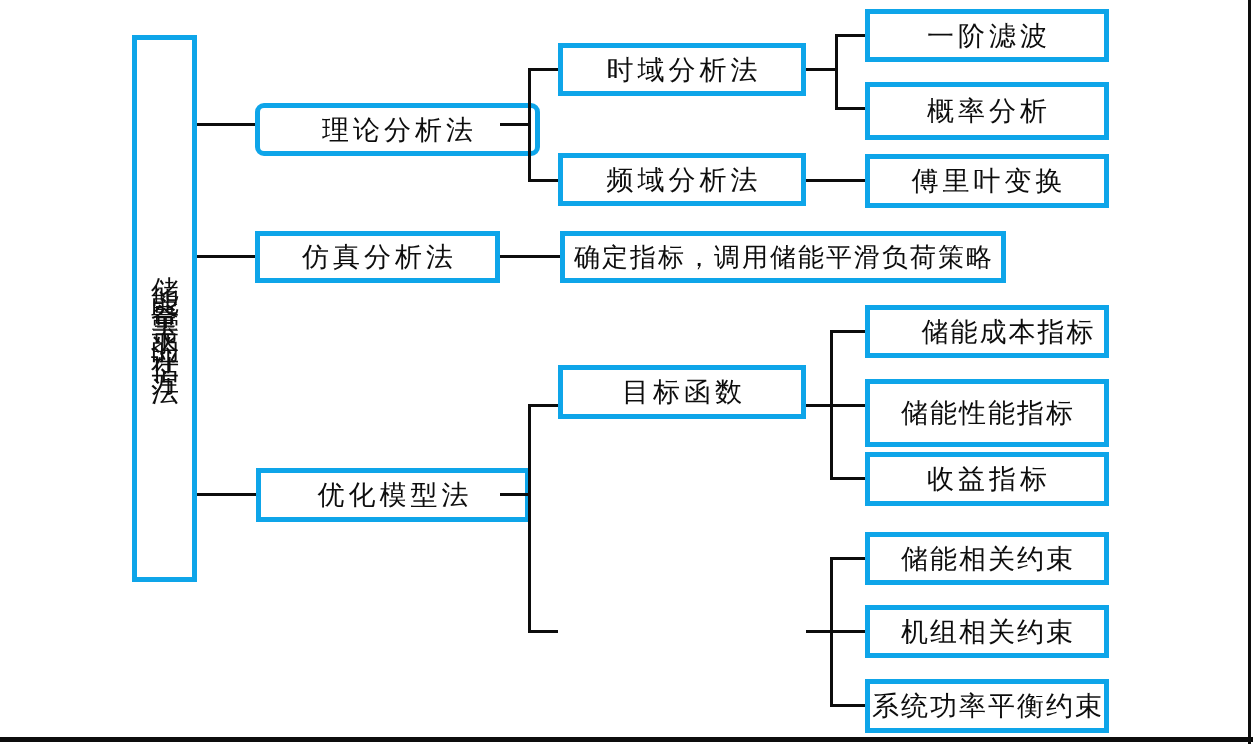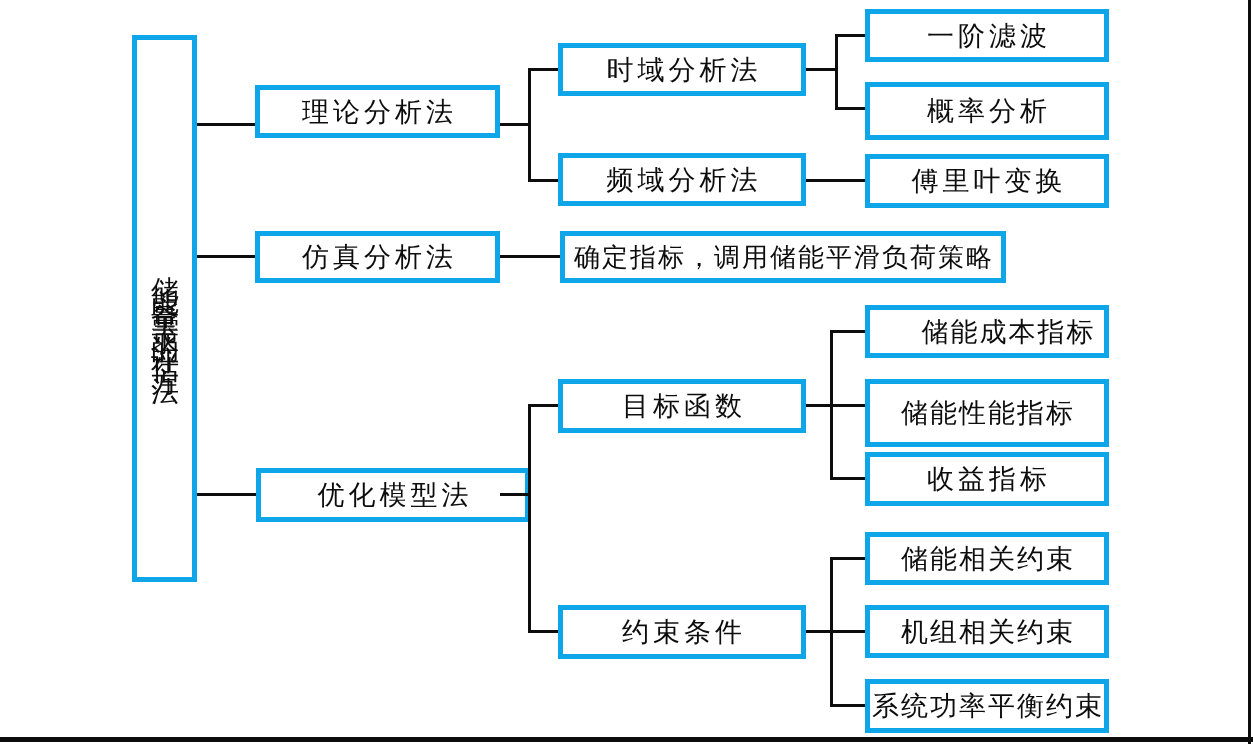--- a/index.html
+++ b/index.html
@@ -8,27 +8,27 @@
   .box{position:absolute;box-sizing:border-box;border:5px solid #0ea5e9;background:#ffffff;
        display:flex;align-items:center;justify-content:center;
        font-size:27px;letter-spacing:4px;text-indent:4px;white-space:nowrap;}
   .box.tight{letter-spacing:2px;text-indent:2px;}
   .box.small{font-size:26px;}
   #root-box{writing-mode:vertical-lr;text-orientation:upright;
             font-size:28px;letter-spacing:10px;text-indent:0;}
   .line{position:absolute;background:#0d0d0d;}
   
   #root-box{left:132px;top:35px;width:65px;height:547px;}
-  #b-theory{left:255px;top:85px;width:245px;height:53px;}
+  #b-theory{left:255px;top:103px;width:285px;height:53px;border-radius:9px;}
   #b-simulation{left:255px;top:231px;width:245px;height:52px;}
   #b-optimization{left:256px;top:468px;width:274px;height:54px;}
   #b-time{left:558px;top:43px;width:248px;height:53px;}
   #b-freq{left:558px;top:153px;width:248px;height:53px;}
   #b-strategy{left:560px;top:231px;width:446px;height:52px;}
-  #b-objective{left:558px;top:379px;width:248px;height:54px;text-align:center;}
+  #b-objective{left:558px;top:365px;width:248px;height:54px;text-align:center;}
   #b-constraints{left:558px;top:605px;width:248px;height:54px;}
   #b-filter{left:865px;top:9px;width:244px;height:53px;}
   #b-probability{left:865px;top:82px;width:244px;height:58px;}
   #b-fourier{left:865px;top:154px;width:244px;height:54px;font-family:Liberation Mono, monospace;}
   #b-cost{left:865px;top:305px;width:244px;height:53px;padding-left:41px;}
   #b-performance{left:865px;top:379px;width:244px;height:68px;}
   #b-revenue{left:865px;top:452px;width:244px;height:54px;}
   #b-storagecon{left:865px;top:532px;width:244px;height:53px;}
   #b-unitcon{left:865px;top:605px;width:244px;height:53px;}
   #b-balancecon{left:865px;top:679px;width:244px;height:54px;}
@@ -41,21 +41,20 @@
   <div class="box" id="root-box">储能容量需求的评估方法</div>
 
   <div class="box" id="b-theory">理论分析法</div>
   <div class="box" id="b-simulation">仿真分析法</div>
   <div class="box" id="b-optimization">优化模型法</div>
 
   <div class="box" id="b-time">时域分析法</div>
   <div class="box" id="b-freq">频域分析法</div>
   <div class="box small tight" id="b-strategy">确定指标，调用储能平滑负荷策略</div>
   <div class="box" id="b-objective">目标函数</div>
-  <div class="box" id="b-constraints">约束条件</div>
 
   <div class="box" id="b-filter">一阶滤波</div>
   <div class="box" id="b-probability">概率分析</div>
   <div class="box" id="b-fourier">傅里叶变换</div>
   <div class="box tight" id="b-cost">储能成本指标</div>
   <div class="box tight" id="b-performance">储能性能指标</div>
   <div class="box" id="b-revenue">收益指标</div>
   <div class="box tight" id="b-storagecon">储能相关约束</div>
   <div class="box tight" id="b-unitcon">机组相关约束</div>
   <div class="box tight" id="b-balancecon">系统功率平衡约束</div>

